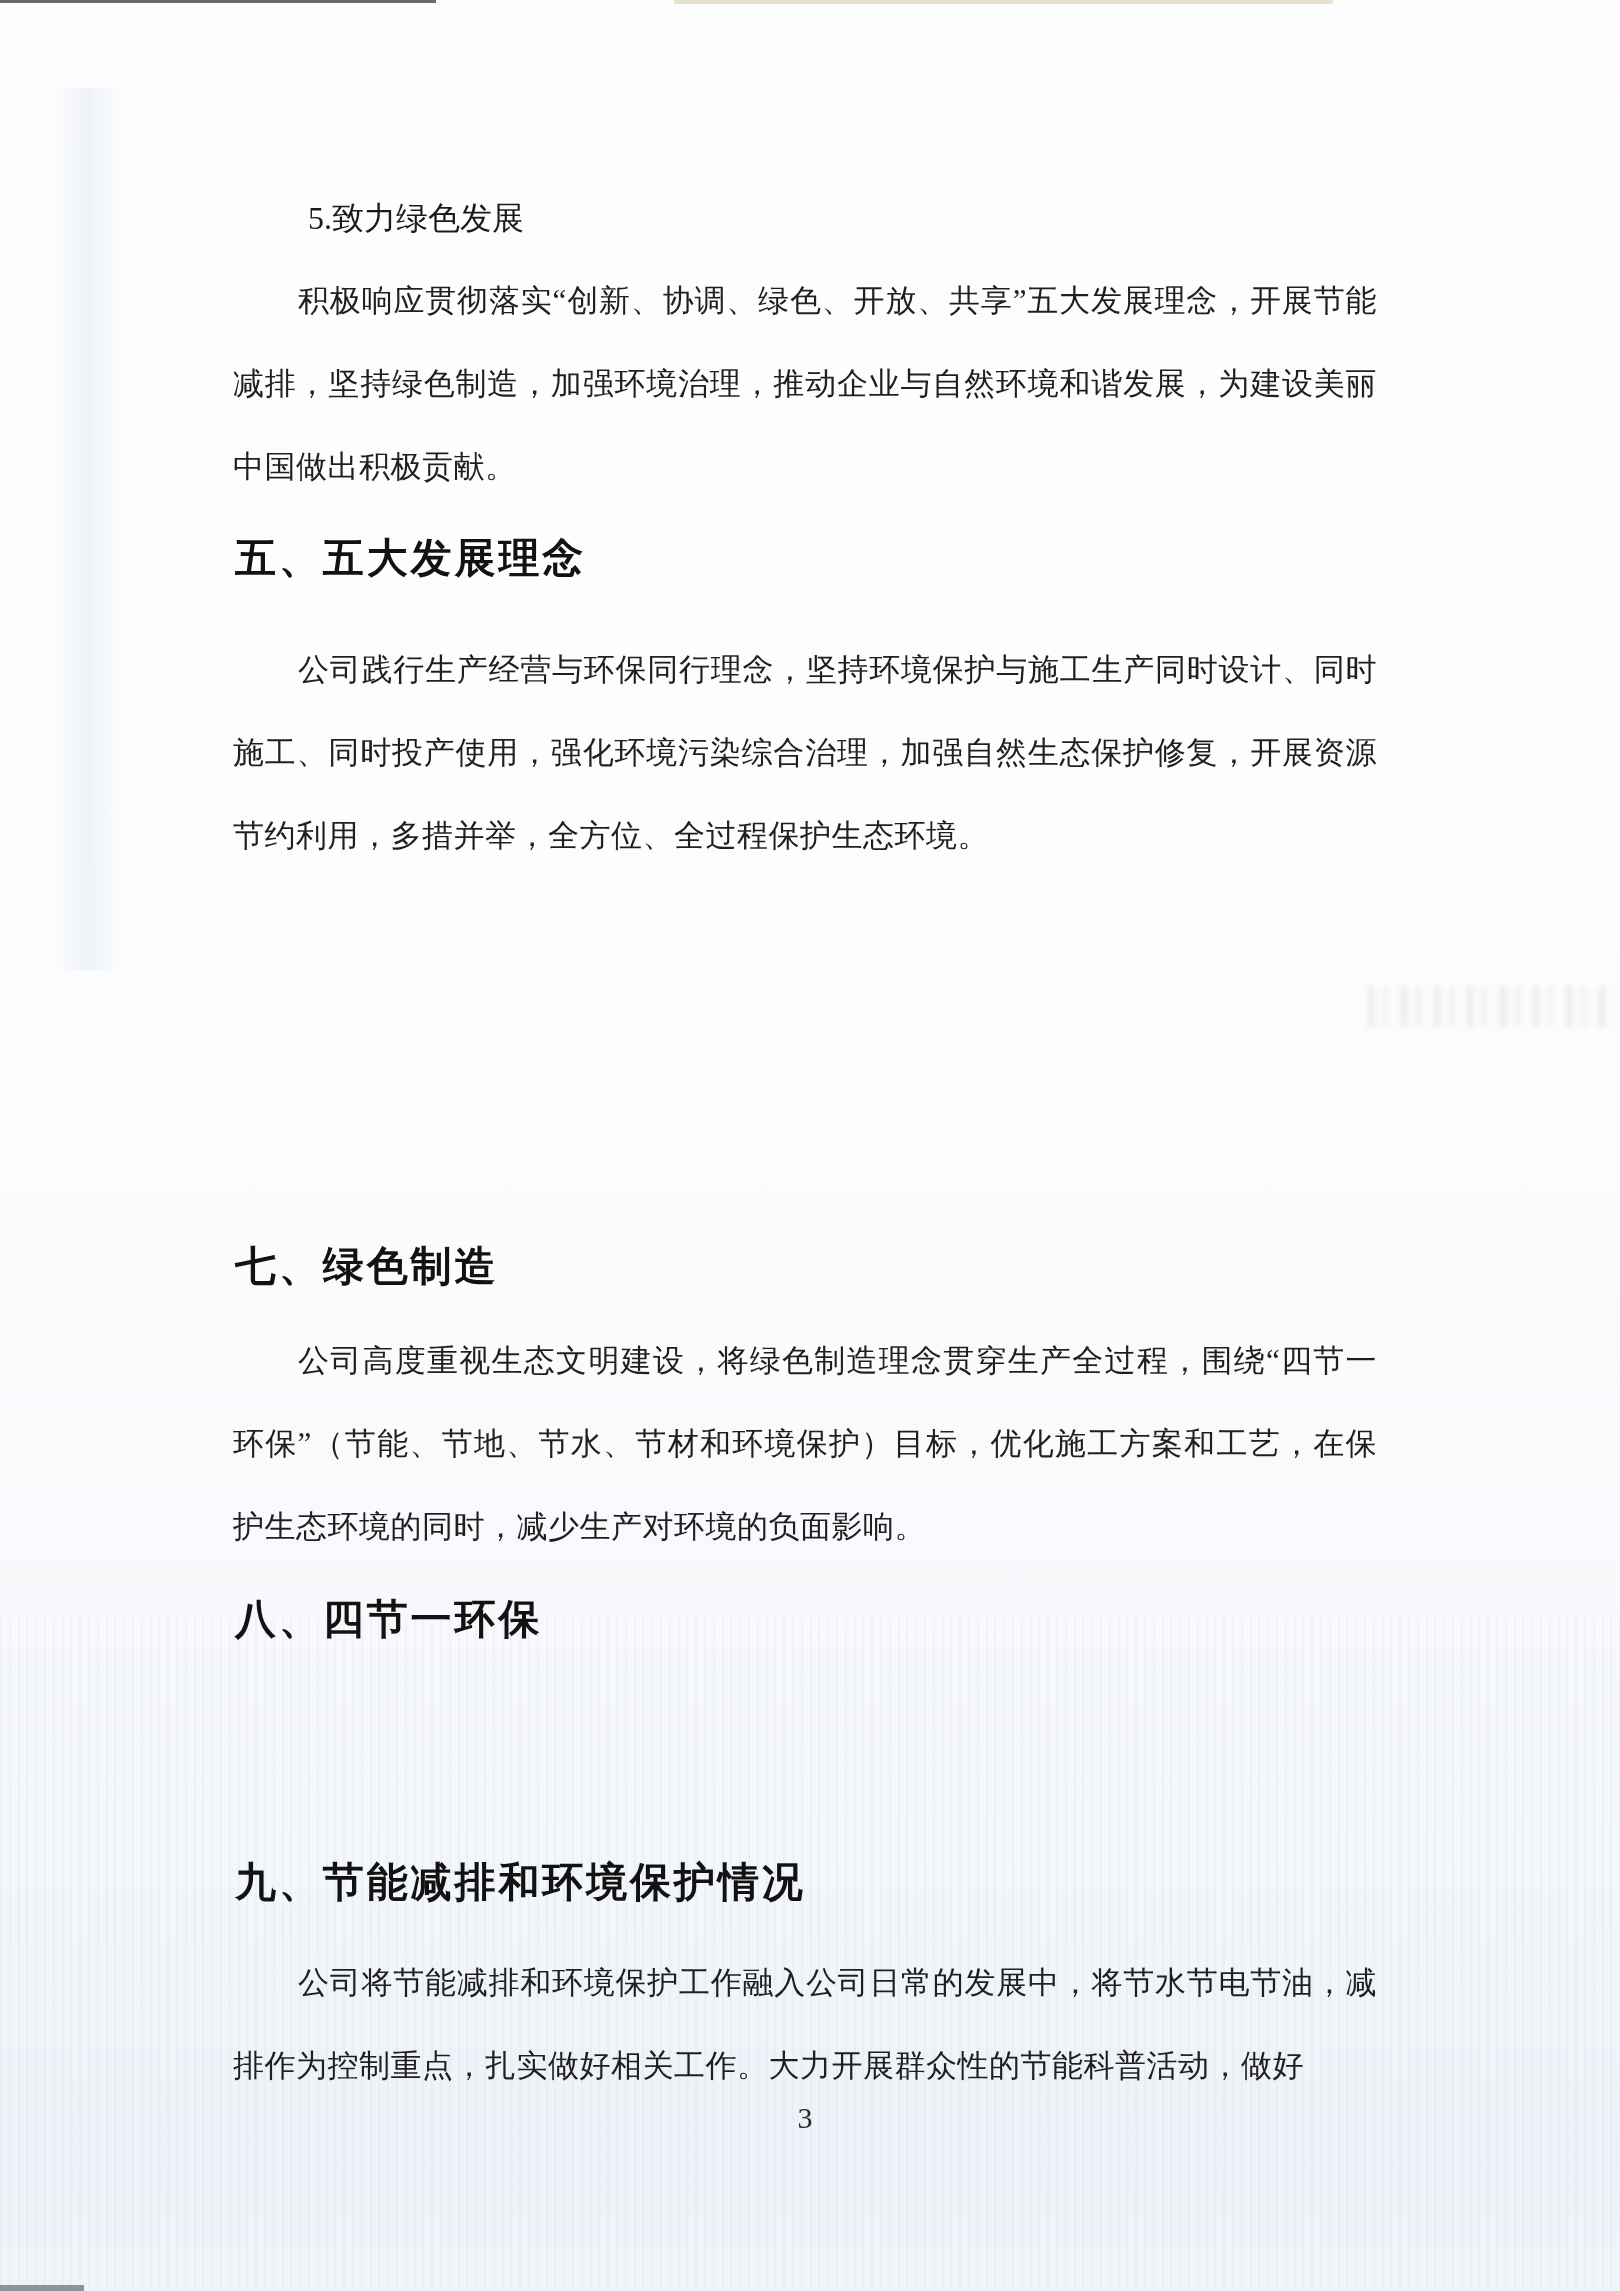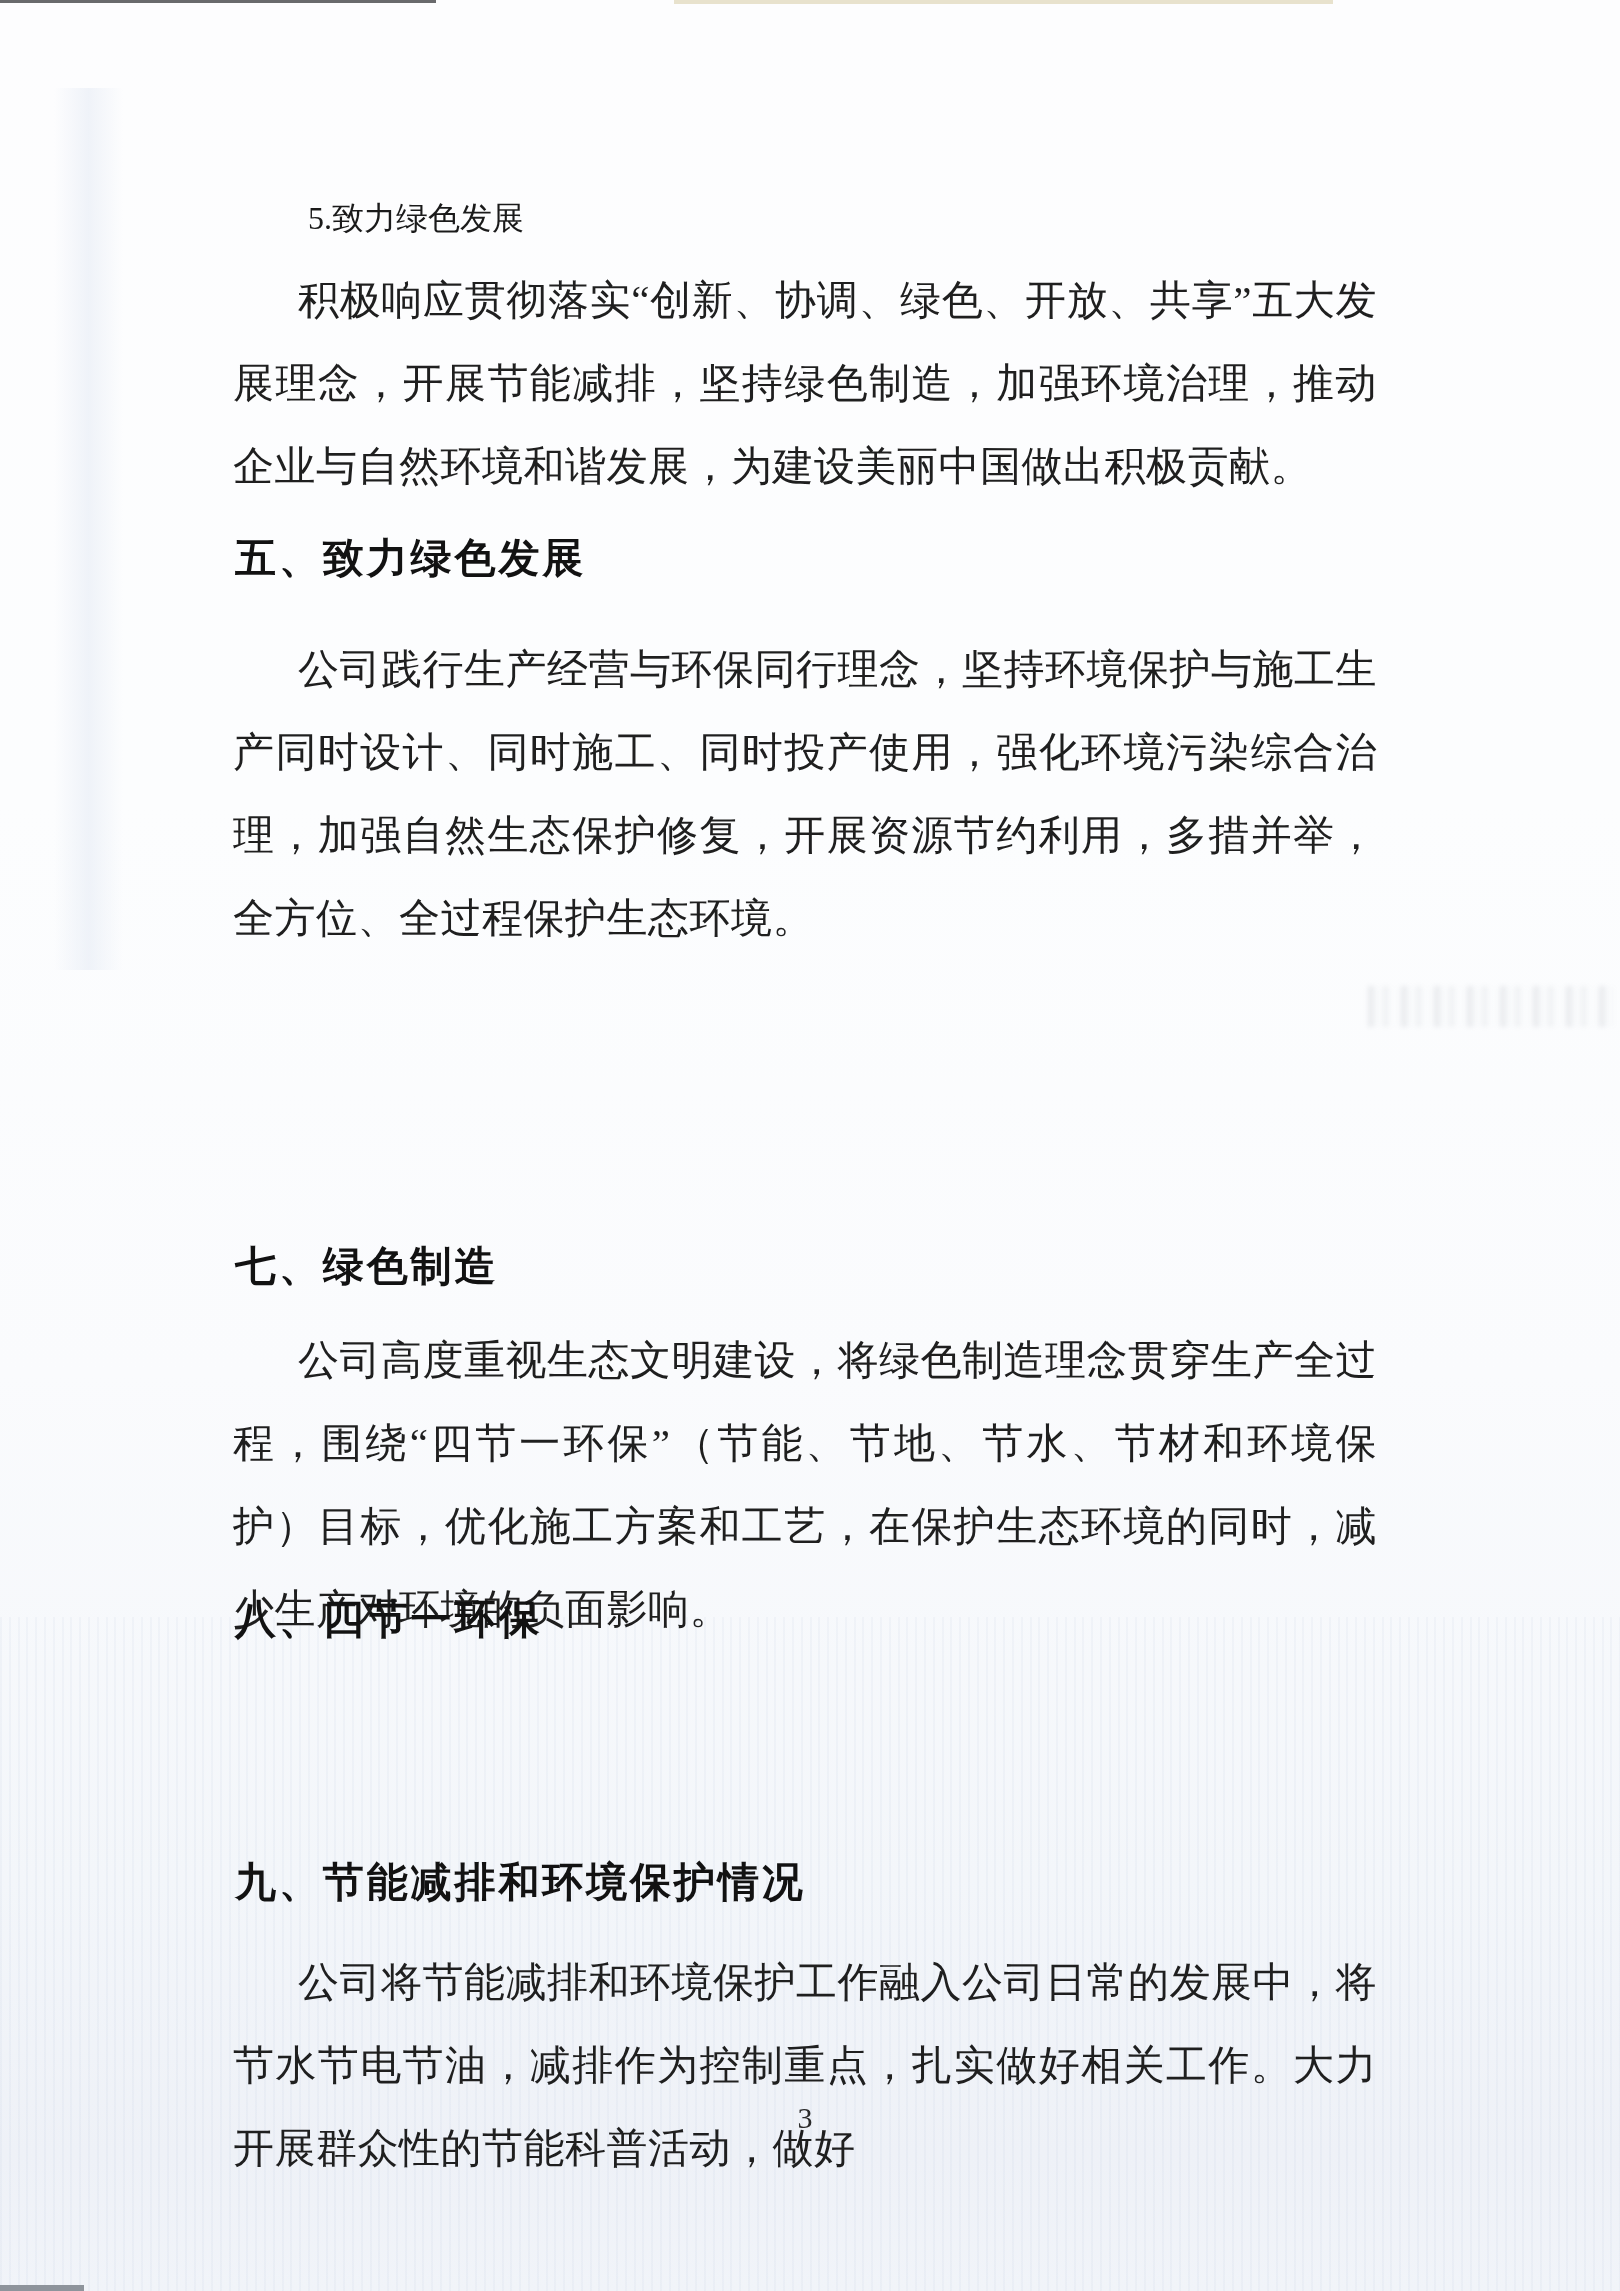--- a/index.html
+++ b/index.html
@@ -46,21 +46,21 @@
     left: 233px;
     top: 0;
     width: 1144px;
     height: 100%;
   }
   .para {
     position: absolute;
     left: 0;
     width: 1144px;
     margin: 0;
-    font-size: 41px;
+    font-size: 31px;
     line-height: 83px;
     text-align: justify;
     text-indent: 65px;
     letter-spacing: 0.5px;
     color: #1f1f1f;
   }
   .sub-head {
     position: absolute;
     left: 75px;
     margin: 0;
@@ -133,21 +133,21 @@
 
   <div class="artifact-top-dark"></div>
   <div class="artifact-top-tan"></div>
 
   <div class="content">
 
     <div class="sub-head" style="top:177px">5.致力绿色发展</div>
 
     <p class="para" style="top:259px">积极响应贯彻落实“创新、协调、绿色、开放、共享”五大发展理念，开展节能减排，坚持绿色制造，加强环境治理，推动企业与自然环境和谐发展，为建设美丽中国做出积极贡献。</p>
 
-    <h2 class="sec-head" style="top:529px">五、致力绿色发展</h2>
+    <h2 class="sec-head" style="top:529px">五、五大发展理念</h2>
 
     <p class="para" style="top:628px">公司践行生产经营与环保同行理念，坚持环境保护与施工生产同时设计、同时施工、同时投产使用，强化环境污染综合治理，加强自然生态保护修复，开展资源节约利用，多措并举，全方位、全过程保护生态环境。</p>
 
 
 
     <h2 class="sec-head" style="top:1237px">七、绿色制造</h2>
 
     <p class="para" style="top:1319px">公司高度重视生态文明建设，将绿色制造理念贯穿生产全过程，围绕“四节一环保”（节能、节地、节水、节材和环境保护）目标，优化施工方案和工艺，在保护生态环境的同时，减少生产对环境的负面影响。</p>
 
     <h2 class="sec-head" style="top:1590px">八、四节一环保</h2>

